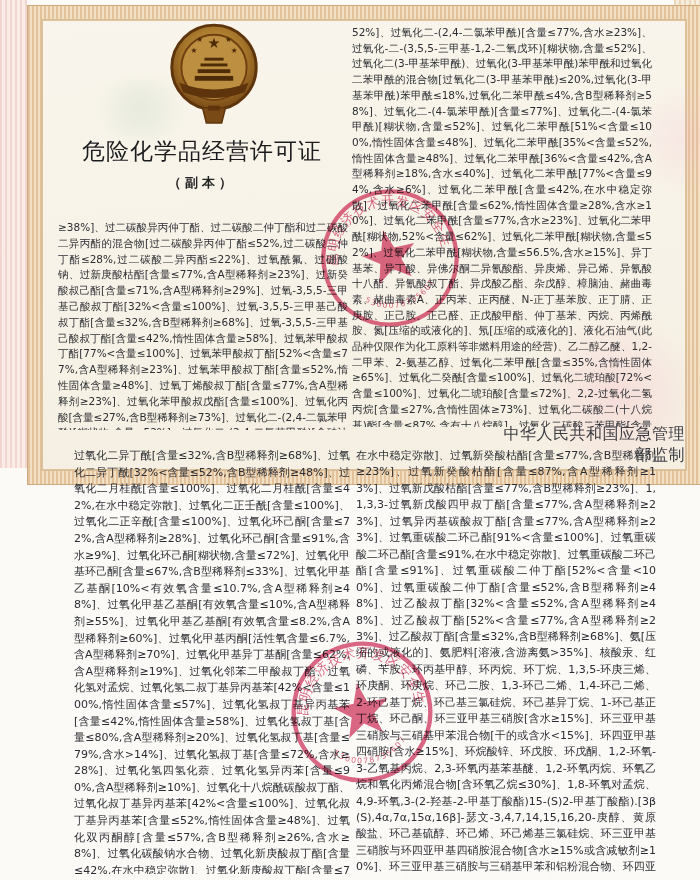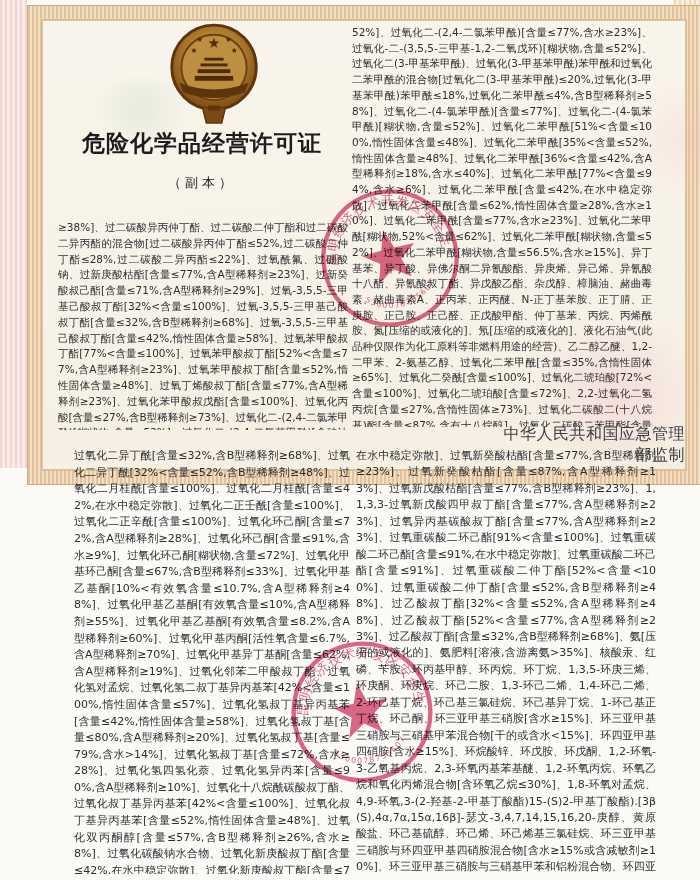--- a/index.html
+++ b/index.html
@@ -40,28 +40,28 @@
     background:radial-gradient(circle,#f5b9c8 0%,rgba(245,185,200,0) 70%);
     opacity:.35;filter:blur(4px);
   }
   .wm1{left:480px;top:300px;width:190px;height:150px;}
   .wm2{left:590px;top:60px;width:110px;height:120px;opacity:.22;}
   .wm3{left:40px;top:60px;width:120px;height:60px;background:radial-gradient(circle,#bcd3bc 0%,rgba(188,211,188,0) 70%);opacity:.3;}
 
   .emblem{position:absolute;left:166px;top:22px;width:96px;height:106px;}
 
   .cert-title{
-    position:absolute;left:52px;top:128px;width:300px;
+    position:absolute;left:52px;top:136px;width:300px;
     font-family:"Liberation Serif","DejaVu Serif",serif;
-    font-size:23px;font-weight:700;color:#1c1b1d;
+    font-size:23px;font-weight:400;color:#1c1b1d;
     text-align:center;letter-spacing:1px;margin:0;
   }
   .cert-subtitle{
     position:absolute;left:52px;top:174px;width:300px;
-    font-size:13px;font-weight:400;color:#222;text-align:center;
+    font-size:13px;font-weight:700;color:#222;text-align:center;
     letter-spacing:4px;margin:0;
   }
 
   .body-text{
     color:#2c2d32;text-align:justify;overflow:hidden;position:absolute;
     word-break:break-all;
   }
   .cert-left-text{left:58px;top:220px;width:290px;height:210px;font-size:10.5px;line-height:15.8px;}
   .cert-right-text{left:352px;top:25px;width:300px;height:402px;font-size:10.5px;line-height:15.7px;}
 

